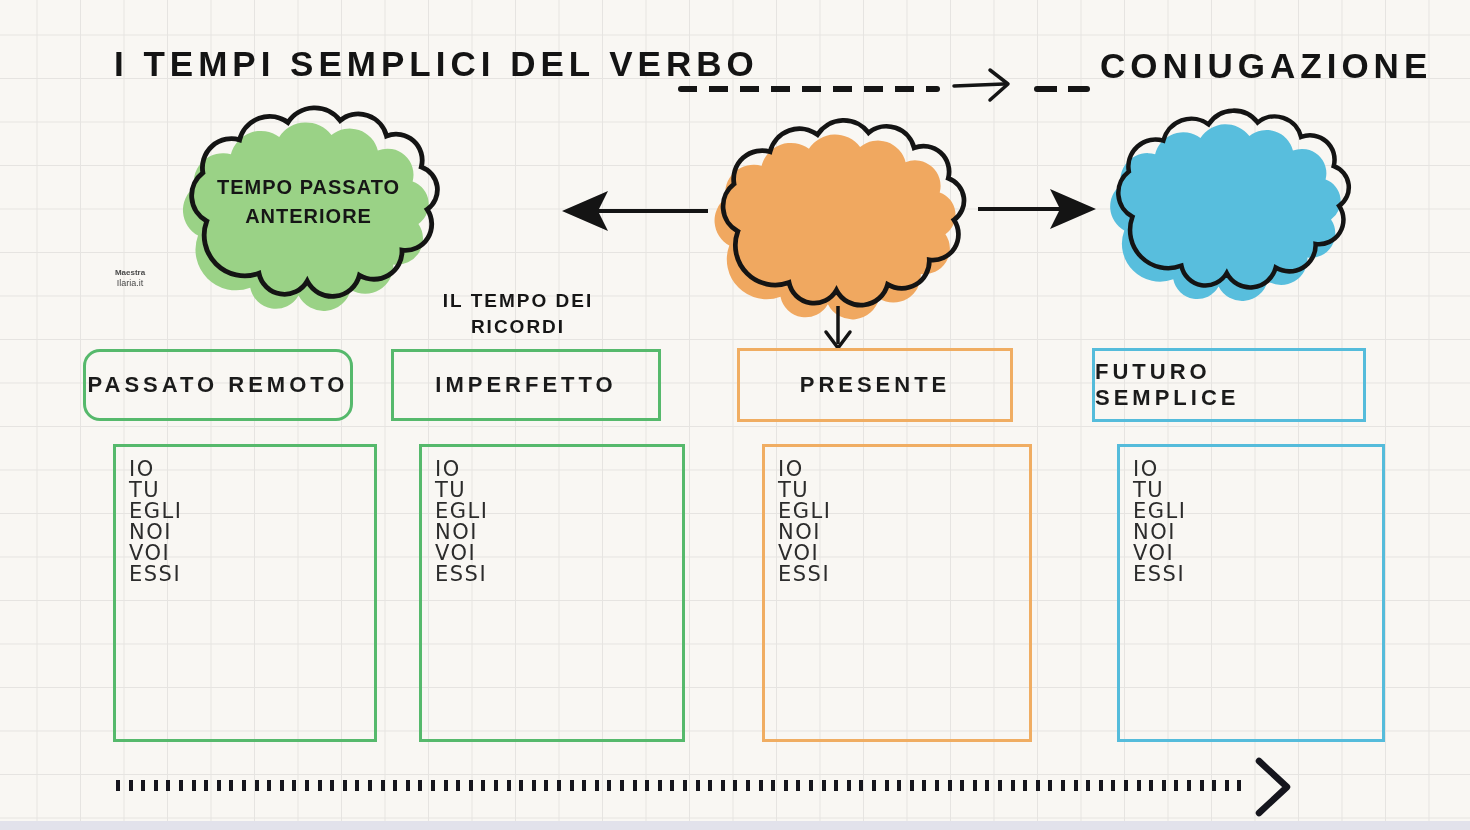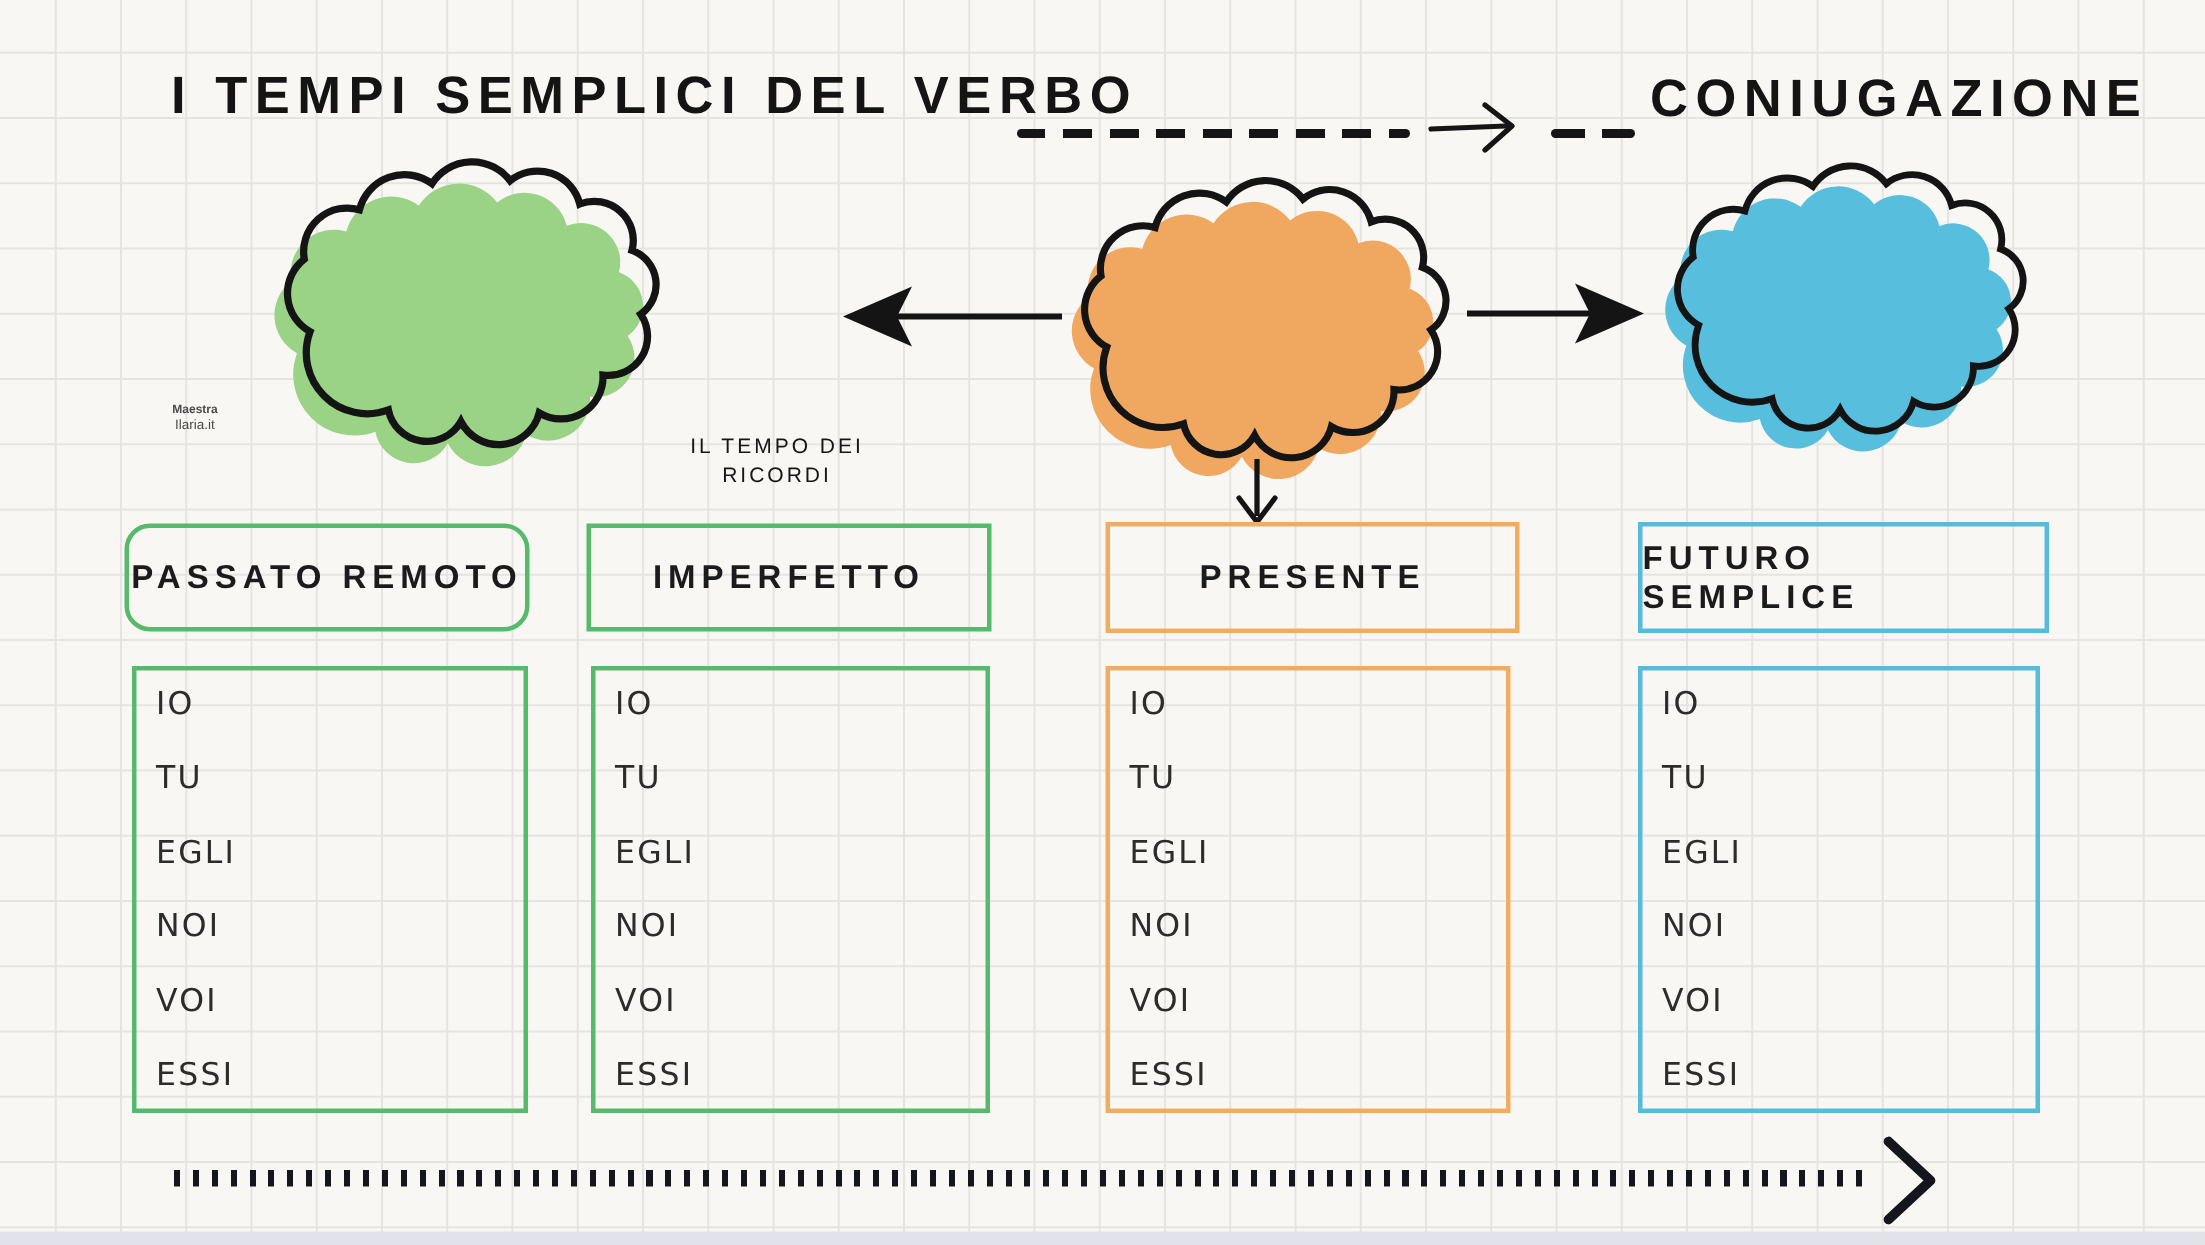--- a/index.html
+++ b/index.html
@@ -35,32 +35,32 @@
   }
 
   
   .col-header{
     display:flex;align-items:center;justify-content:center;
     font-size:22px;font-weight:800;letter-spacing:4px;color:#1b1b1b;
     border:3px solid;background:transparent;
   }
   .list-box{
     border:3px solid;display:flex;flex-direction:column;
-    justify-content:space-between;padding:12px 0 12px 13px;box-sizing:border-box;
+    justify-content:flex-start;padding:12px 0 12px 13px;box-sizing:border-box;margin-left:25px;
   }
   .pronoun{
     font-family:"DejaVu Sans",sans-serif;
     font-size:21px;letter-spacing:1.5px;color:#2c2c2c;line-height:1;
   }
   .green-border{border-color:#56b96c;}
   .orange-border{border-color:#f0ad62;}
   .blue-border{border-color:#55bcdb;}
 
   .note-text{
-    font-size:14px;font-weight:400;letter-spacing:2px;color:#161616;
+    font-size:19px;font-weight:700;letter-spacing:2px;color:#161616;
     text-align:center;line-height:1.35;
   }
 
   
   .dotted-line{
     height:11px;
     background:repeating-linear-gradient(90deg,#15151d 0 4px,transparent 4px 12.6px);
   }
 
   
@@ -102,20 +102,21 @@
 
 <div class="abs dash-blank" style="left:1034px;top:86px;width:56px;background:repeating-linear-gradient(90deg,#151515 0 23px,transparent 23px 34px);"></div>
 
 <div class="abs main-title" style="left:1100px;top:46px;">CONIUGAZIONE</div>
 
 <div class="cloud" style="left:170px;top:96px;width:290px;height:225px;">
   <svg viewBox="0 0 300 230">
     <use href="#cloudPath" transform="translate(-9,15)" fill="#9ad286"></use>
     <use href="#cloudPath" fill="none" stroke="#141414" stroke-width="5"></use>
   </svg>
+  <div class="cloud-label" style="width:215px;">TEMPO PASSATO ANTERIORE</div>
 </div>
 
 <div class="cloud" style="left:700px;top:110px;width:288px;height:218px;">
   <svg viewBox="0 0 300 230">
     <use href="#cloudPath" transform="translate(-9,15)" fill="#f0a860"></use>
     <use href="#cloudPath" fill="none" stroke="#141414" stroke-width="5"></use>
   </svg>
 </div>
 
 <div class="cloud" style="left:1098px;top:100px;width:272px;height:210px;">

